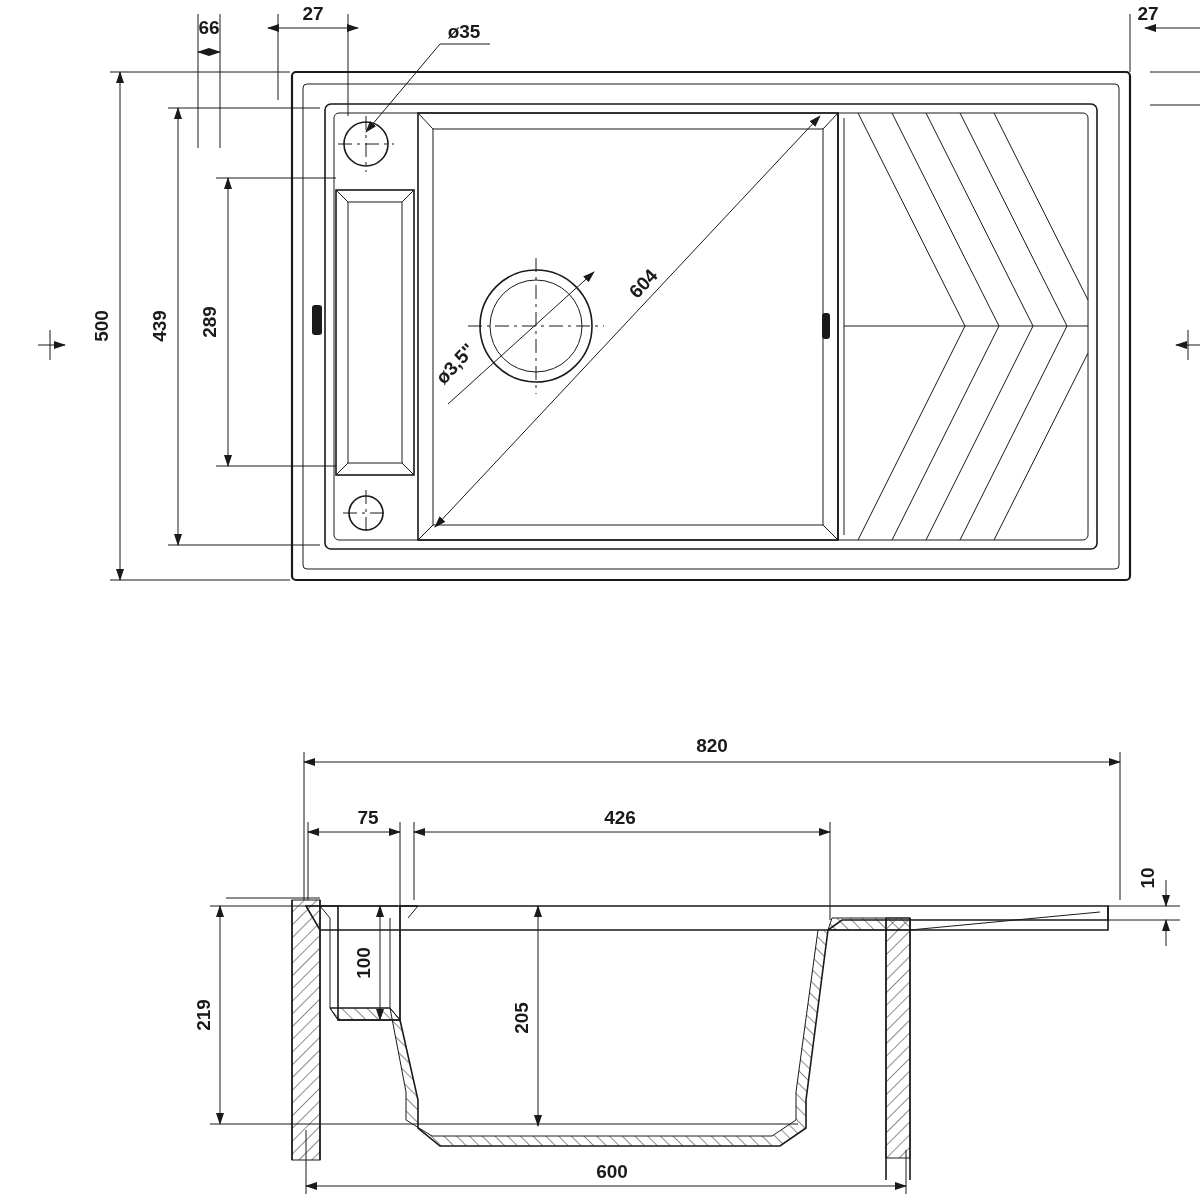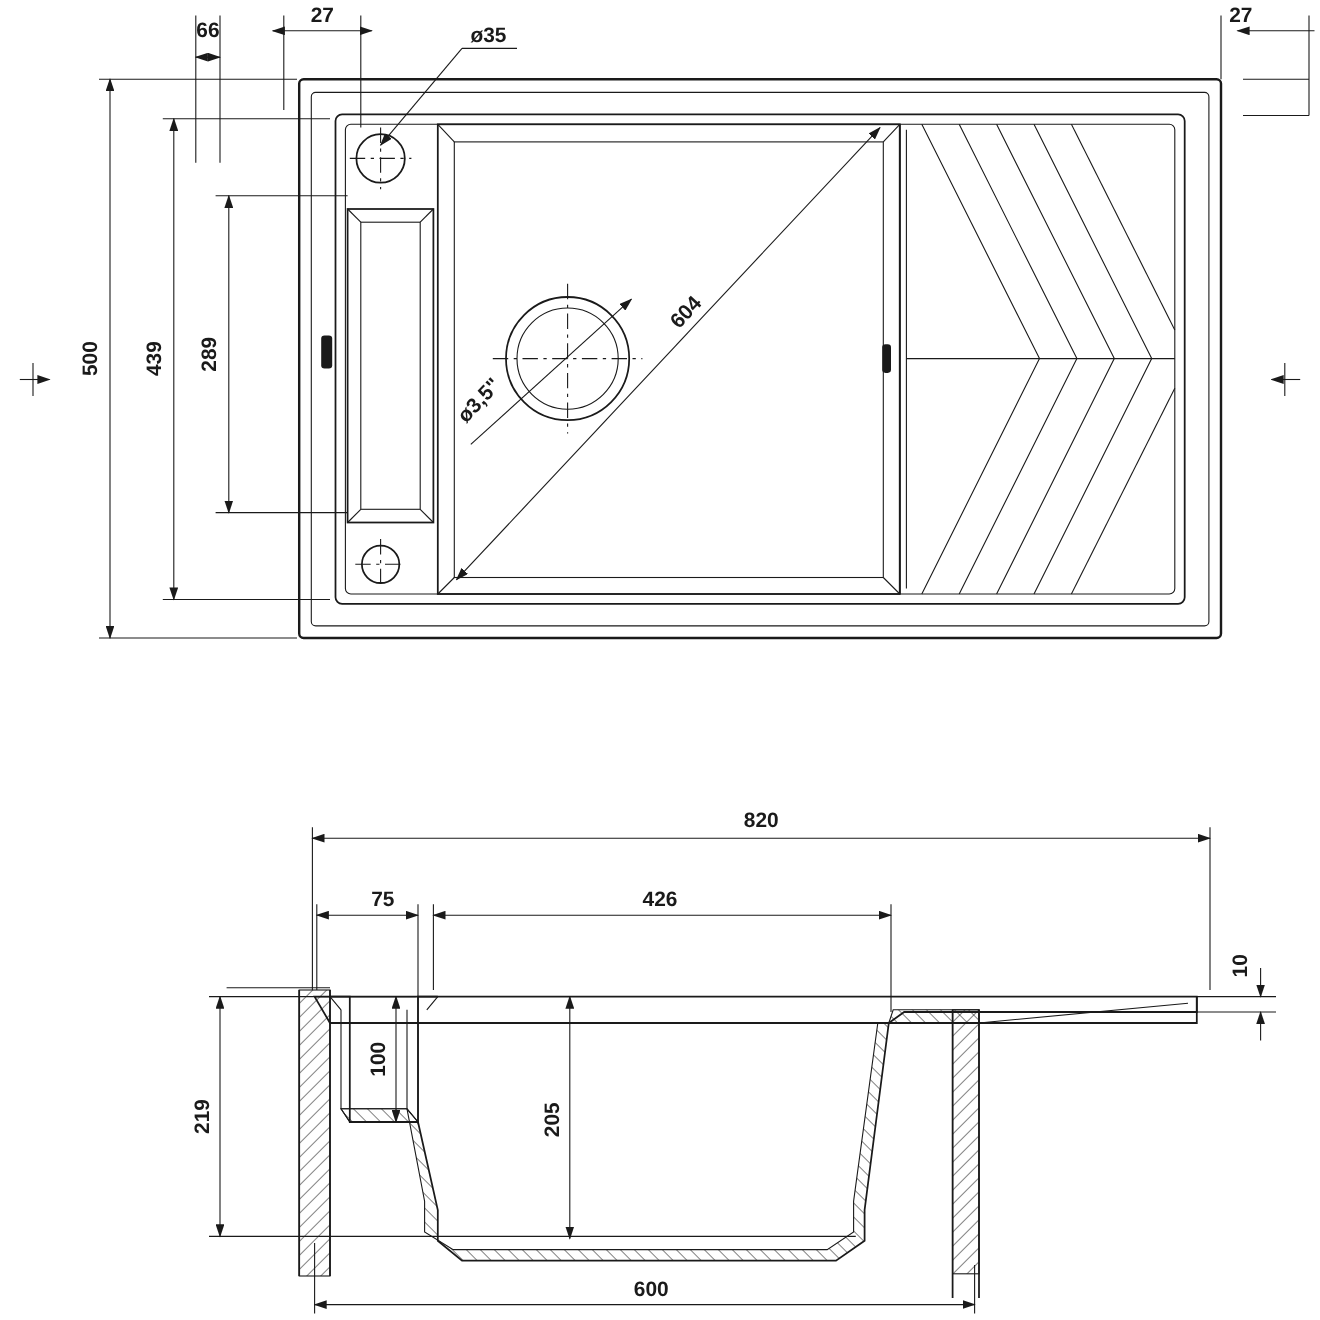--- a/index.html
+++ b/index.html
@@ -1,17 +1,17 @@
 <!DOCTYPE html>
 <html><head>
 <meta charset="utf-8">
 <style>
   html,body{margin:0;padding:0;background:#ffffff;}
   body{width:1200px;height:1200px;font-family:"Liberation Sans",sans-serif;overflow:hidden;}
-  #stage{position:relative;width:976px;height:1200px;}
+  #stage{position:relative;width:976px;height:1200px;margin-left:20px;}
   svg#drawing{position:absolute;left:0;top:0;width:1200px;height:1200px;}
   .dim-text{font-family:"Liberation Sans",sans-serif;font-size:19px;font-weight:bold;fill:#1a1a1a;}
   .ln{stroke:#1a1a1a;fill:none;}
   .thin{stroke-width:1;}
   .med{stroke-width:1.6;}
   .thick{stroke-width:2.2;}
   .ext{stroke:#1a1a1a;stroke-width:1;}
   .center{stroke:#1a1a1a;stroke-width:1;stroke-dasharray:14,5,3,5;}
 </style>
 </head>

